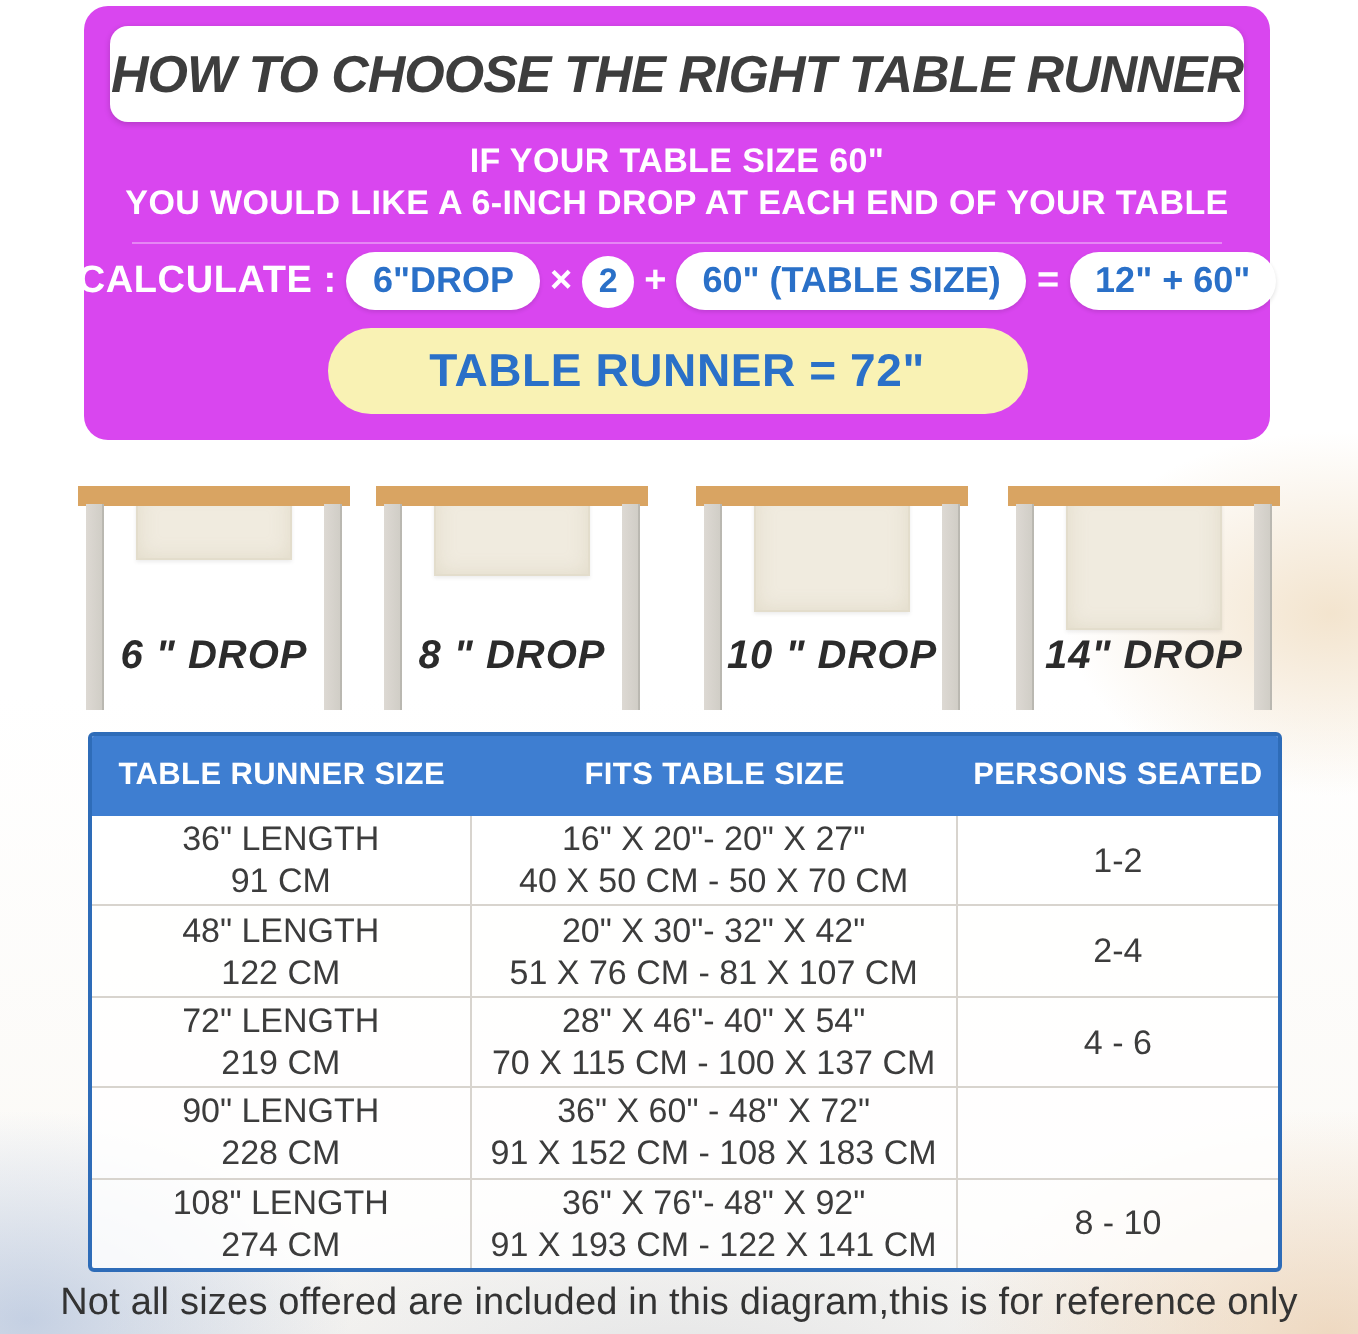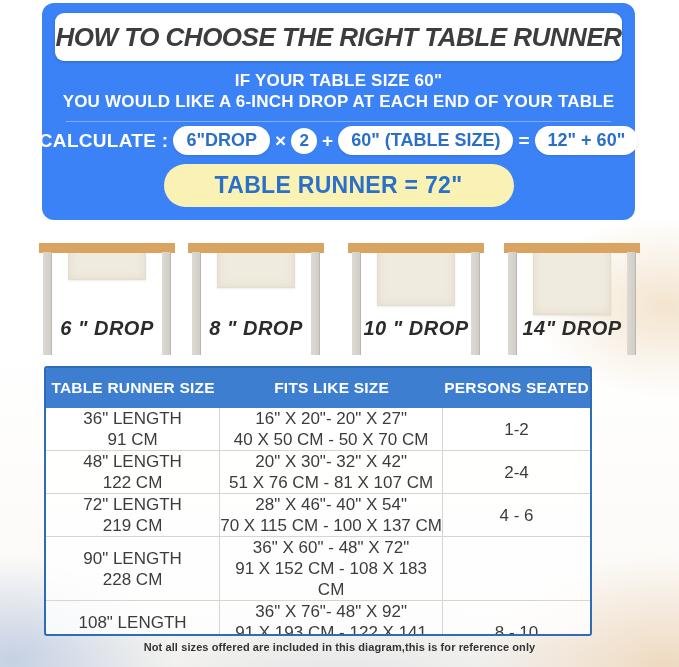--- a/index.html
+++ b/index.html
@@ -13,21 +13,21 @@
       radial-gradient(190px 130px at 98% 46%, rgba(233,206,166,0.55), rgba(233,206,166,0) 70%),
       radial-gradient(230px 150px at 2% 99%, rgba(122,152,202,0.42), rgba(122,152,202,0) 70%),
       radial-gradient(270px 160px at 98% 100%, rgba(226,186,142,0.5), rgba(226,186,142,0) 70%),
       radial-gradient(420px 130px at 50% 102%, rgba(190,196,206,0.35), rgba(190,196,206,0) 70%),
       linear-gradient(#ffffff, #ffffff 52%, #faf8f4);
   }
 
   
   .panel {
     position:absolute; left:42px; top:3px; width:593px; height:217px;
-    background:#3b82f6; border-radius:12px; box-sizing:border-box;
+    background:#d946ef; border-radius:12px; box-sizing:border-box;
     display:flex; flex-direction:column;
   }
   .title-box {
     margin:10px 13px 0; height:48px; background:#ffffff; border-radius:9px;
     display:flex; align-items:center; justify-content:center;
     box-shadow:0 1px 3px rgba(0,0,0,0.18);
   }
   .title-box span {
     font-size:26px; font-weight:bold; font-style:italic; color:#3d3d3d;
     white-space:nowrap; letter-spacing:-0.5px;
@@ -73,21 +73,21 @@
     box-shadow:inset 0 0 10px rgba(190,178,148,0.28), 0 1px 2px rgba(0,0,0,0.08);
   }
   .fig-label {
     position:absolute; left:-6px; right:-6px; top:74px; text-align:center;
     font-weight:bold; font-style:italic; font-size:20px; color:#2b2b2b;
     letter-spacing:0.5px; white-space:nowrap;
   }
 
   
   .size-table {
-    position:absolute; left:44px; top:366px; width:548px; height:270px;
+    position:absolute; left:44px; top:366px; width:597px; height:270px;
     border:2px solid #2e6cb8; border-radius:3px; box-sizing:border-box;
     background:rgba(255,255,255,0.8); display:flex; flex-direction:column; overflow:hidden;
   }
   .thead {
     height:40px; flex:none; background:#3e7ed1; display:flex; align-items:center;
     color:#ffffff; font-weight:bold; font-size:15.5px; letter-spacing:0.2px;
   }
   .hc { text-align:center; }
   .w1 { width:32%; } .w2 { width:41%; } .w3 { width:27%; }
   .tbody { flex:1; display:flex; flex-direction:column; }
@@ -95,21 +95,21 @@
   .trow + .trow { border-top:1px solid #d8d4ce; }
   .cell {
     display:flex; flex-direction:column; justify-content:center; text-align:center;
     font-size:17px; line-height:21px; color:#3c3c3c; box-sizing:border-box;
   }
   .cb1 { border-right:1px solid #d8d4ce; }
   .cb2 { border-right:1px solid #d8d4ce; }
 
   .footnote {
     position:absolute; left:0; right:0; top:641px; text-align:center;
-    font-size:11px; font-weight:bold; color:#333333; letter-spacing:0.1px;
+    font-size:19px; font-weight:normal; color:#333333; letter-spacing:0.1px;
   }
 </style>
 </head>
 <body>
 
 <div class="canvas">
   <div class="bg"></div>
 
   <section class="panel">
     <div class="title-box">
@@ -160,21 +160,21 @@
       <div class="tabletop"></div>
       <div class="leg leg-l"></div>
       <div class="leg leg-r"></div>
       <div class="fig-label">14" DROP</div>
     </div>
   </section>
 
   <section class="size-table">
     <div class="thead">
       <div class="hc w1">TABLE RUNNER SIZE</div>
-      <div class="hc w2">FITS LIKE SIZE</div>
+      <div class="hc w2">FITS TABLE SIZE</div>
       <div class="hc w3">PERSONS SEATED</div>
     </div>
     <div class="tbody">
       <div class="trow">
         <div class="cell w1 cb1">
           <div>36" LENGTH</div>
           <div>91 CM</div>
         </div>
         <div class="cell w2 cb2">
           <div>16" X 20"- 20" X 27"</div>

